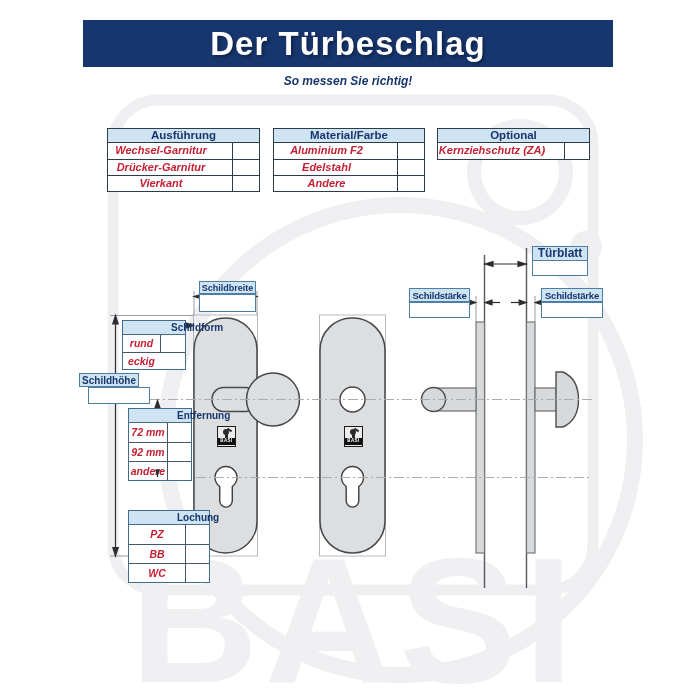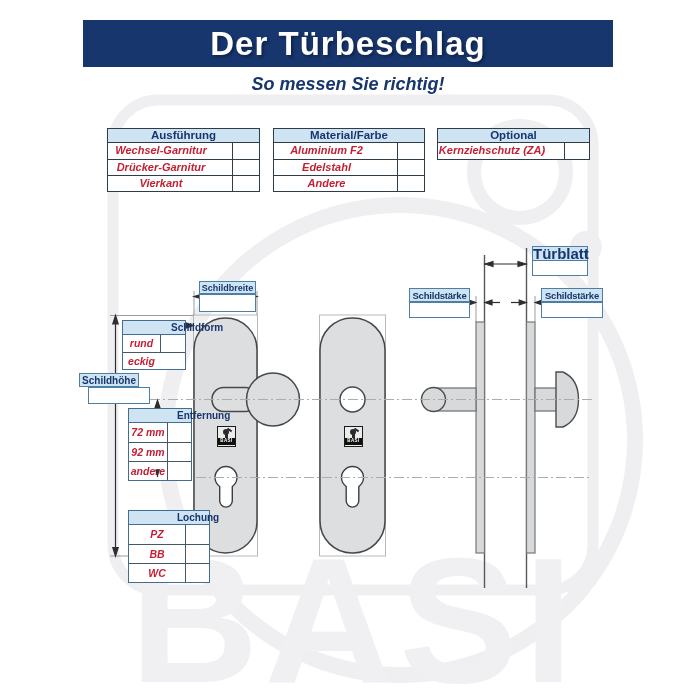--- a/index.html
+++ b/index.html
@@ -14,21 +14,21 @@
   .ovl{position:absolute;z-index:2;}
 
   
   .title-bar{
     left:83px;top:20px;width:530px;height:47px;background:#17366e;
     color:#ffffff;font-weight:bold;font-size:33px;line-height:47px;text-align:center;
     letter-spacing:1px;text-shadow:2px 2px 3px rgba(0,0,0,0.35);
   }
   .subtitle{
     left:0;top:74px;width:696px;text-align:center;color:#17366e;
-    font-weight:bold;font-style:italic;font-size:18px;
+    font-weight:bold;font-style:italic;font-size:12px;
   }
 
   
   .chk-table{background:#fff;border:1.5px solid #2e3c4a;}
   .chk-table .hdr{
     background:#cfe4f2;border-bottom:1.5px solid #2e3c4a;color:#17366e;
     font-weight:bold;font-size:11.5px;text-align:center;height:14px;line-height:13px;
   }
   .chk-table .row{display:flex;height:16px;gap:18px;}
   .chk-table .row + .row{border-top:1px solid #2e3c4a;}
@@ -249,21 +249,21 @@
     <div class="row" style="height:19px;">
       <div class="lblc" style="line-height:18px;">BB</div>
       <div class="chkc" style="width:24px;"></div>
     </div>
     <div class="row" style="height:19px;">
       <div class="lblc" style="line-height:18px;">WC</div>
       <div class="chkc" style="width:24px;"></div>
     </div>
   </div>
 
-  <div class="ovl tag" style="left:532px;top:246px;width:56px;height:18px;font-size:15px;line-height:13px;">Türblatt</div>
+  <div class="ovl tag" style="left:532px;top:246px;width:56px;height:18px;font-size:12px;line-height:13px;">Türblatt</div>
   <div class="ovl valbox" style="left:532px;top:260px;width:56px;height:16px;"></div>
 
   <div class="ovl tag" style="left:409px;top:288px;width:61px;height:14px;font-size:9.5px;line-height:13px;letter-spacing:-0.2px;">Schildstärke</div>
   <div class="ovl valbox" style="left:409px;top:302px;width:61px;height:16px;"></div>
 
   <div class="ovl tag" style="left:541px;top:288px;width:62px;height:14px;font-size:9.5px;line-height:13px;letter-spacing:-0.2px;">Schildstärke</div>
   <div class="ovl valbox" style="left:541px;top:302px;width:62px;height:16px;"></div>
 
   <div class="ovl mini-logo" style="left:217px;top:426px;">
     <div class="ml-top">

